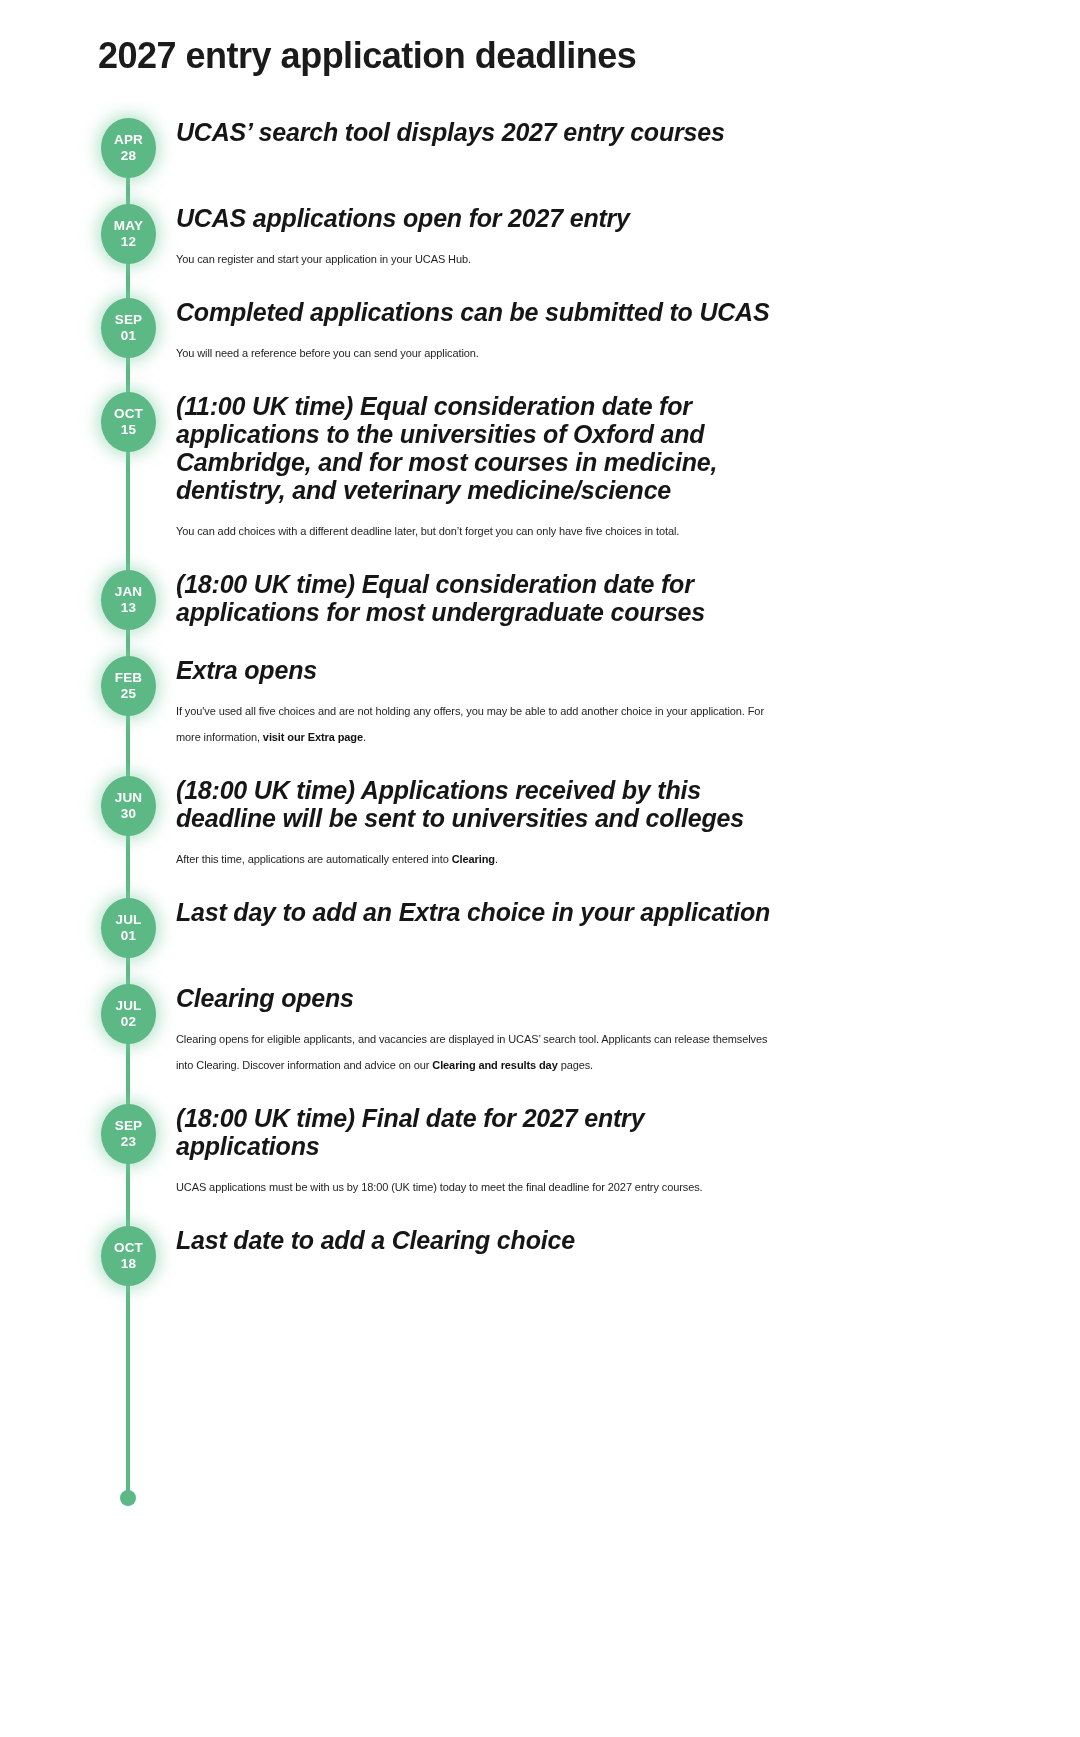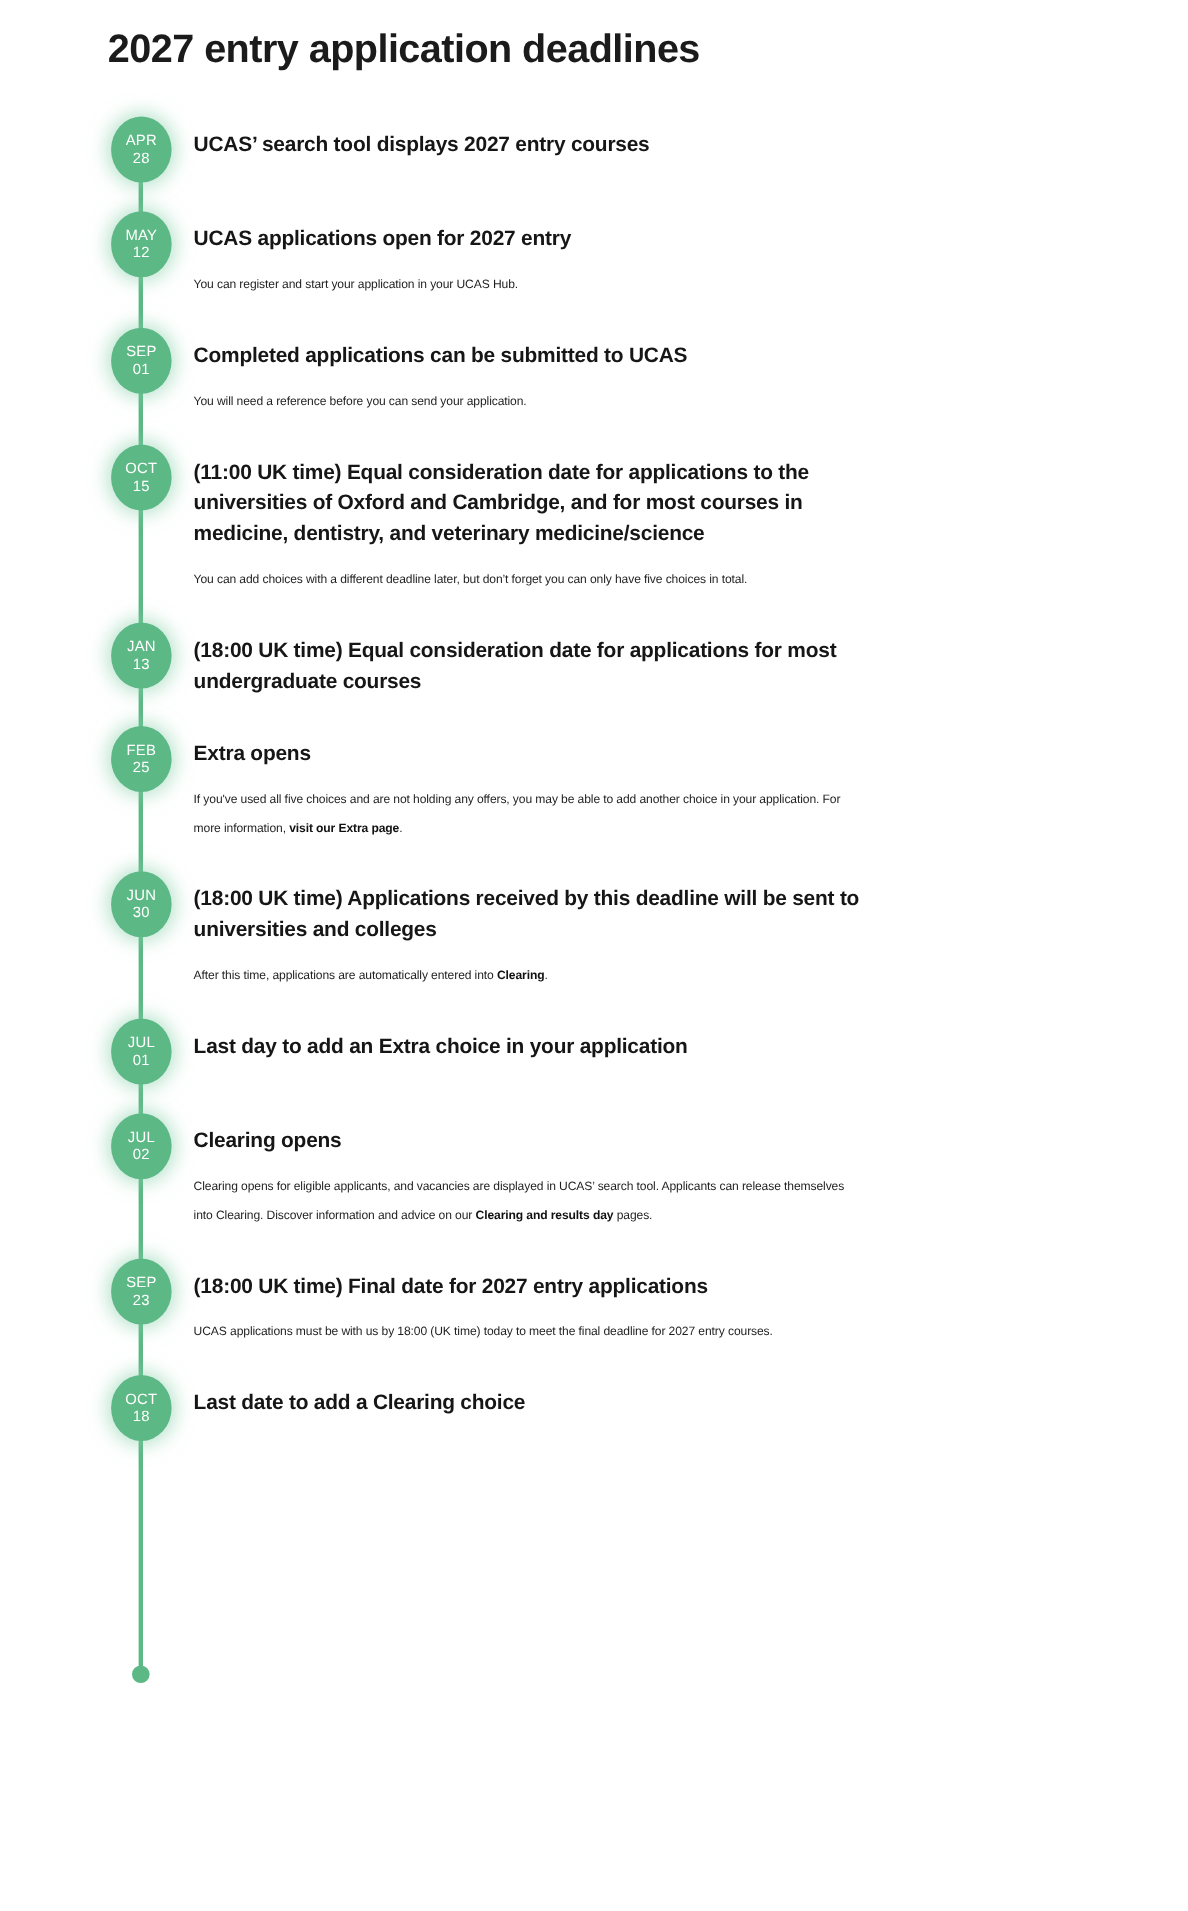--- a/index.html
+++ b/index.html
@@ -4,21 +4,21 @@
 <style>
   * { margin: 0; padding: 0; box-sizing: border-box; }
   html, body {
     background: #ffffff;
     font-family: "Liberation Sans", sans-serif;
     color: #1c1c1c;
   }
   .page {
     width: 980px;
     min-height: 1737px;
-    padding: 22px 60px 30px 98px;
+    padding: 34px 60px 30px 98px;
   }
   .page-title {
     font-size: 36px;
     font-weight: 700;
     letter-spacing: -0.5px;
     color: #1b1b1b;
     line-height: 44px;
     margin-bottom: 40px;
   }
   .timeline {
@@ -48,20 +48,21 @@
     position: relative;
     display: flex;
     align-items: flex-start;
     min-height: 60px;
     margin-bottom: 26px;
   }
   .badge-col {
     flex: 0 0 55px;
     position: relative;
     z-index: 2;
+    font-weight: bold;
   }
   .date-badge {
     width: 55px;
     height: 60px;
     border-radius: 50%;
     background: #5cb885;
     box-shadow: 0 0 16px 4px rgba(130, 205, 165, 0.55);
     color: #ffffff;
     display: flex;
     flex-direction: column;
@@ -69,26 +70,27 @@
     justify-content: center;
     line-height: 16px;
     font-size: 13.5px;
     letter-spacing: 0.2px;
   }
   .item-content {
     padding-left: 20px;
     max-width: 630px;
   }
   .item-heading {
-    font-size: 19px;
+    font-size: 25px;
     font-weight: 700;
     line-height: 28px;
     letter-spacing: -0.2px;
     color: #161616;
-    margin-top: 12px;
+    margin-top: 0;
+    font-style: italic;
   }
   .item-body {
     font-size: 11px;
     font-weight: 400;
     line-height: 26px;
     letter-spacing: -0.1px;
     color: #1f1f1f;
     margin-top: 14px;
   }
   .item-body strong { font-weight: 700; color: #111111; }

